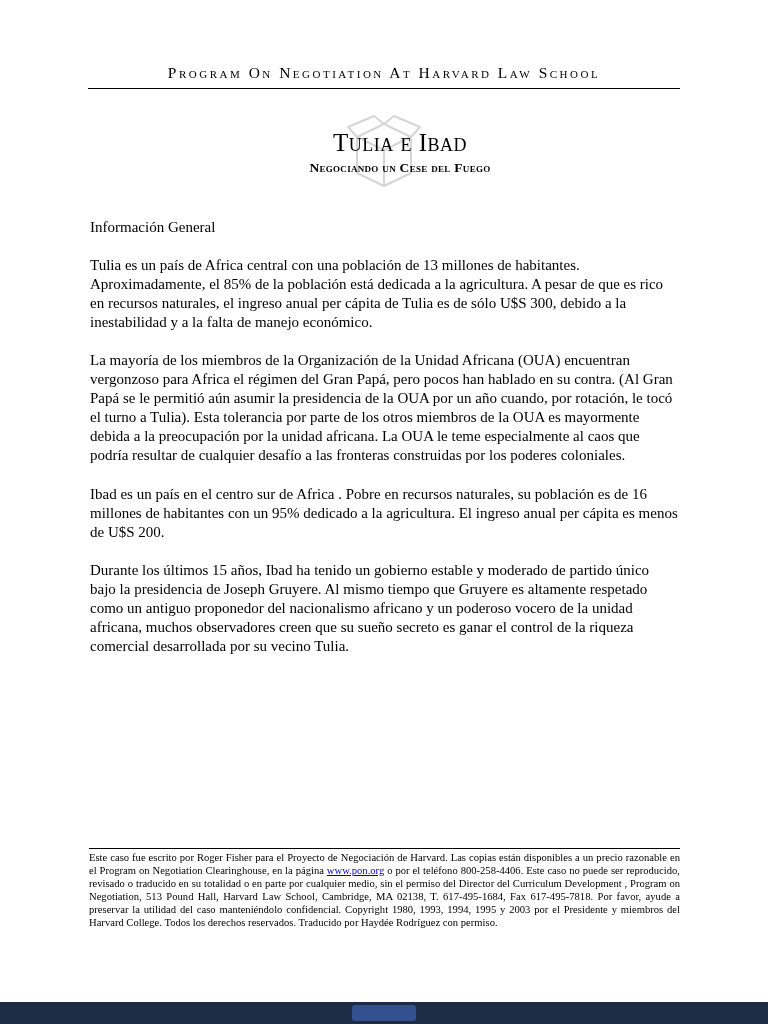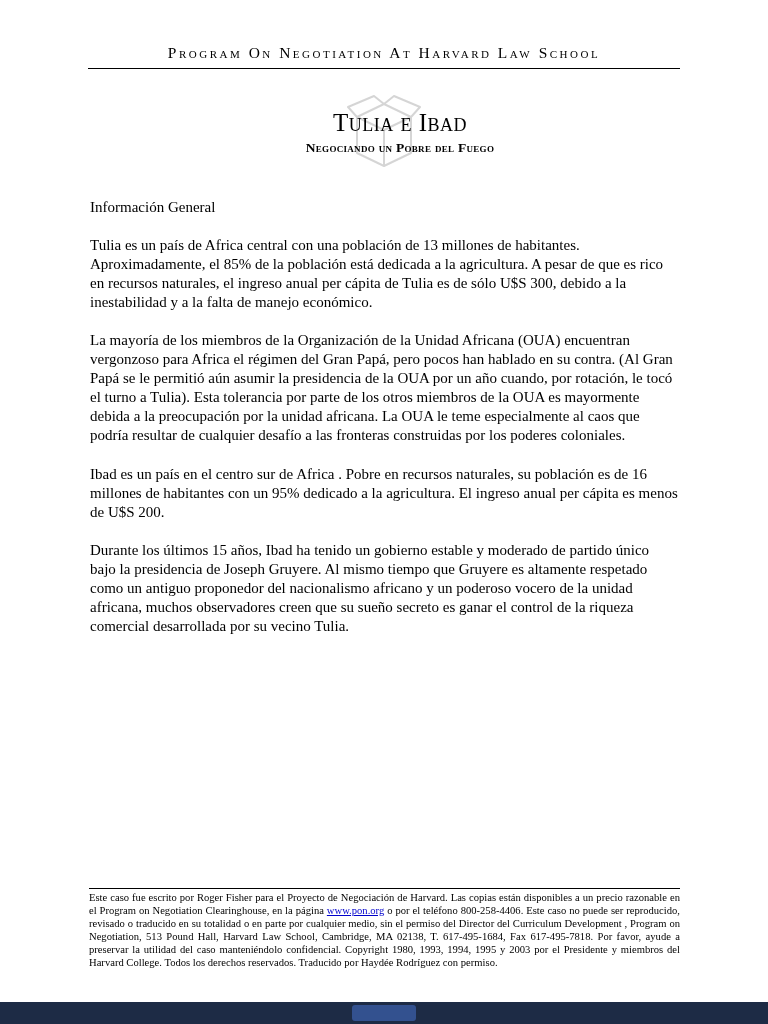--- a/index.html
+++ b/index.html
@@ -9,21 +9,21 @@
     font-family: "Liberation Serif", serif;
     color: #000000;
   }
   .page {
     position: relative;
     width: 768px;
     height: 1024px;
     background: #ffffff;
     overflow: hidden;
   }
-  .doc-header { text-align: center; padding-top: 44px; }
+  .doc-header { text-align: center; padding-top: 64px; }
   .doc-header-line1 {
     font-variant: small-caps;
     font-size: 15.5px;
     letter-spacing: 2.5px;
     white-space: nowrap;
   }
   .doc-header-line2 {
     font-variant: small-caps;
     font-size: 10px;
     letter-spacing: 0.3px;
@@ -74,21 +74,21 @@
   .section-heading {
     font-weight: normal;
     margin-bottom: 19px;
     font-size: 15px;
   }
   .content p { margin-bottom: 19px; }
   .footnote {
     position: absolute;
     left: 89px;
     right: 88px;
-    top: 888px;
+    top: 848px;
     border-top: 1.2px solid #000;
     padding-top: 3px;
     font-size: 10.6px;
     line-height: 1.22;
     text-align: justify;
   }
   .footnote a {
     color: #0000cc;
     text-decoration: underline;
     cursor: pointer;
@@ -129,21 +129,21 @@
         <g fill="none" stroke="#b4b4b4" stroke-width="2" stroke-linejoin="round">
           <polygon points="11,24 38,11 65,24 38,37"></polygon>
           <path d="M11,24 L11,60 L38,73 L38,37"></path>
           <path d="M65,24 L65,60 L38,73"></path>
           <path d="M11,24 L2,14 L28,3 L38,11"></path>
           <path d="M65,24 L74,14 L48,3 L38,11"></path>
         </g>
       </svg>
     </span>
     <div class="doc-title">Tulia e Ibad</div>
-    <div class="doc-subtitle">Negociando un Pobre del Fuego</div>
+    <div class="doc-subtitle">Negociando un Cese del Fuego</div>
   </div>
 
   <div class="content">
     <div class="section-heading">Información General</div>
     <p>Tulia es un país de Africa central con una población de 13 millones de habitantes. Aproximadamente, el 85% de la población está dedicada a la agricultura. A pesar de que es rico en recursos naturales, el ingreso anual per cápita de Tulia es de sólo U$S 300, debido a la inestabilidad y a la falta de manejo económico.</p>
     <p>La mayoría de los miembros de la Organización de la Unidad Africana (OUA) encuentran vergonzoso para Africa el régimen del Gran Papá, pero pocos han hablado en su contra. (Al Gran Papá se le permitió aún asumir la presidencia de la OUA por un año cuando, por rotación, le tocó el turno a Tulia). Esta tolerancia por parte de los otros miembros de la OUA es mayormente debida a la preocupación por la unidad africana. La OUA le teme especialmente al caos que podría resultar de cualquier desafío a las fronteras construidas por los poderes coloniales.</p>
     <p>Ibad es un país en el centro sur de Africa . Pobre en recursos naturales, su población es de 16 millones de habitantes con un 95% dedicado a la agricultura. El ingreso anual per cápita es menos de U$S 200.</p>
     <p>Durante los últimos 15 años, Ibad ha tenido un gobierno estable y moderado de partido único bajo la presidencia de Joseph Gruyere. Al mismo tiempo que Gruyere es altamente respetado como un antiguo proponedor del nacionalismo africano y un poderoso vocero de la unidad africana, muchos observadores creen que su sueño secreto es ganar el control de la riqueza comercial desarrollada por su vecino Tulia.</p>
   </div>
 

